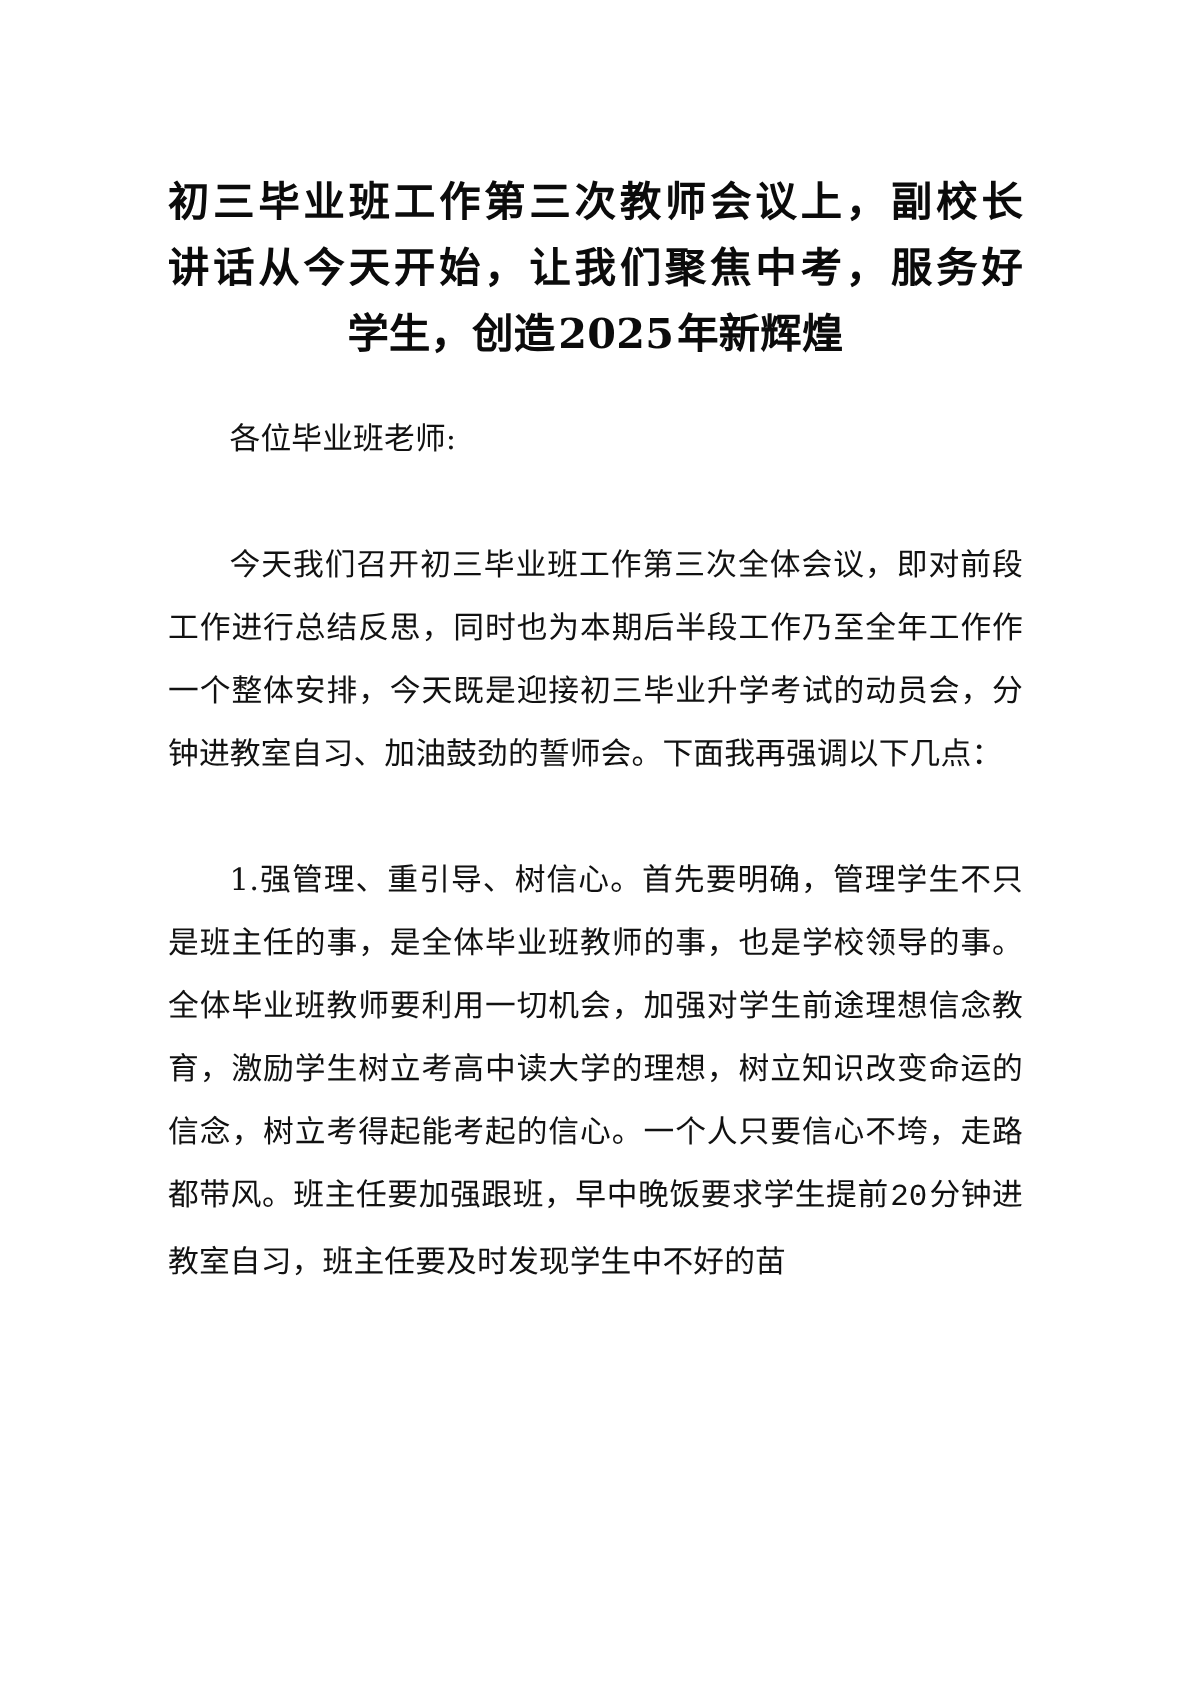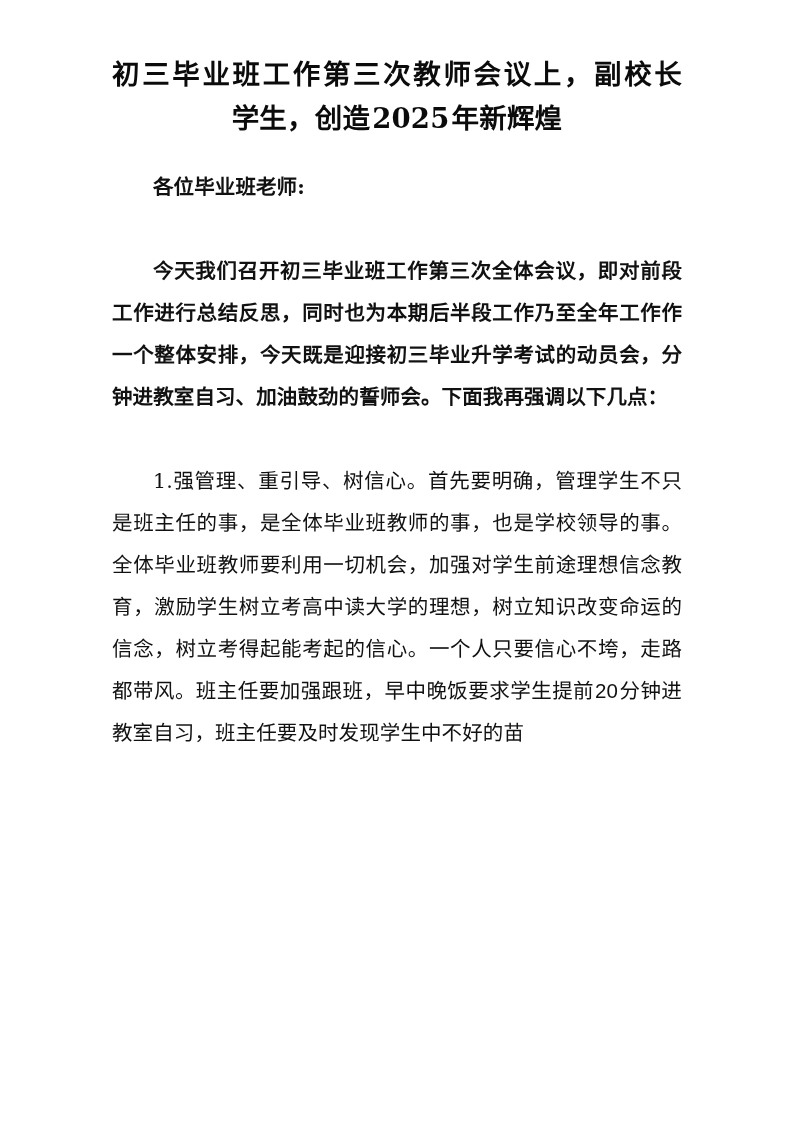--- a/index.html
+++ b/index.html
@@ -25,21 +25,21 @@
   .content {
     position: absolute;
     left: 112px;
     top: 0;
     width: 570px;
   }
 
   
   .doc-title {
     margin: 0;
-    padding-top: 52px;
+    padding-top: 113px;
     font-family: "DejaVu Serif", "Liberation Serif", serif;
     font-weight: 700;
     font-size: 27.5px;
     line-height: 44px;
     text-align: justify;
     text-align-last: center;
     letter-spacing: 0.2px;
     color: #0b0b0b;
   }
   .doc-title .tline {
@@ -73,36 +73,36 @@
     letter-spacing: 0.1px;
     color: #111111;
   }
 
   p.indent {
     text-indent: 2em;
   }
 
   p.spacer-after {
     margin-bottom: 42px;
-    font-weight: bold;
   }
 
   .latin {
-    font-family: Liberation Sans, sans-serif;
+    font-family: Liberation Mono, monospace;
     padding: 0 1px;
   }
 </style>
 </head>
 <body>
 
 <div class="page">
   <div class="content">
 
     <h1 class="doc-title">
       <span class="tline spread">初三毕业班工作第三次教师会议上，副校长</span>
+      <span class="tline spread">讲话从今天开始，让我们聚焦中考，服务好</span>
       <span class="tline center"><span>学生，创造</span><span class="num">2025</span><span>年新辉煌</span></span>
     </h1>
 
     <div class="body-block">
 
       <p class="para indent spacer-after">各位毕业班老师:</p>
 
 
       <p class="para indent spacer-after">今天我们召开初三毕业班工作第三次全体会议，即对前段工作进行总结反思，同时也为本期后半段工作乃至全年工作作一个整体安排，今天既是迎接初三毕业升学考试的动员会，分钟进教室自习、加油鼓劲的誓师会。下面我再强调以下几点：</p>
 

